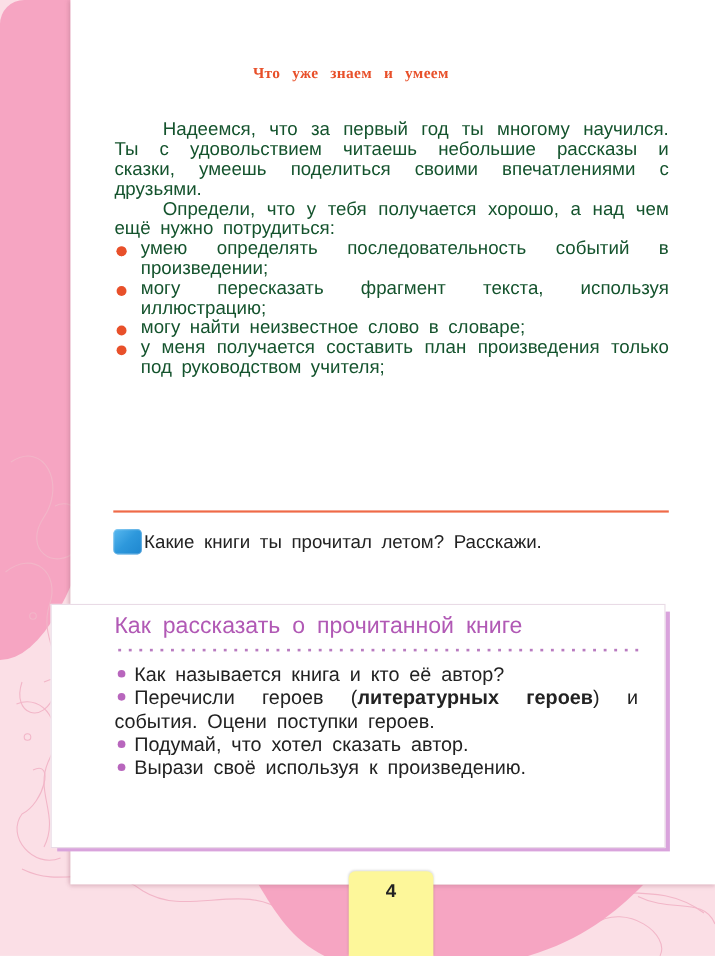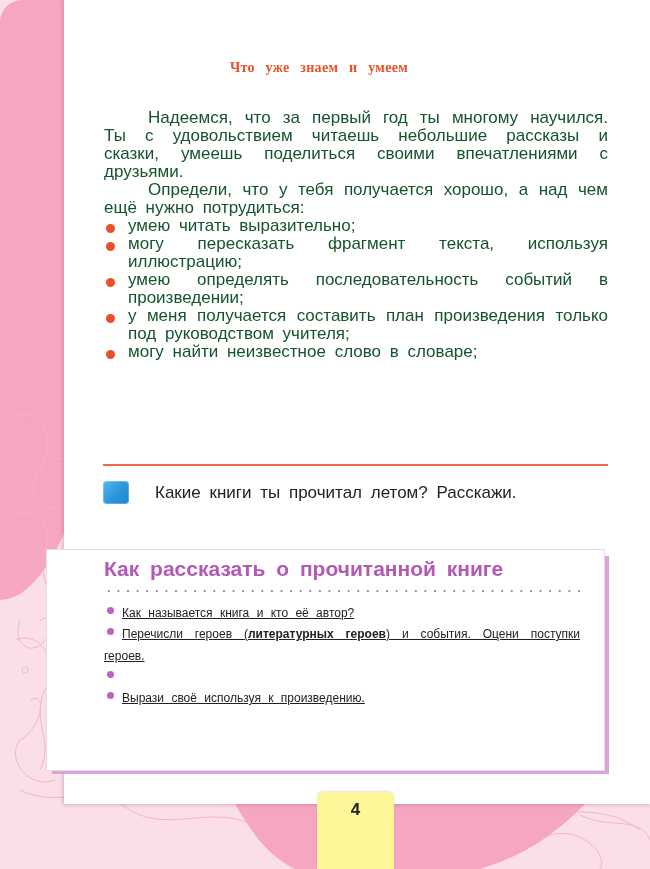--- a/index.html
+++ b/index.html
@@ -50,42 +50,42 @@
     background: #ef6a48;
   }
   .question {
     position: absolute; left: 103px; top: 481px; display: flex; align-items: center;
   }
   .q-icon {
     width: 26px; height: 23px; border-radius: 4px;
     background: linear-gradient(135deg, #59b9f0 0%, #2d98dc 50%, #1e86cf 100%);
     box-shadow: inset 0 0 0 1px rgba(255,255,255,0.25);
   }
-  .q-text { margin-left: 26px; font-size: 17px; word-spacing: 4px; color: #222; }
+  .q-text { margin-left: 2px; font-size: 17px; word-spacing: 4px; color: #222; }
   .box-shadow-purple {
     position: absolute; left: 52px; top: 556px; width: 557px; height: 218px;
     background: #d9a3dc;
   }
   .box {
     position: absolute; left: 46px; top: 549px; width: 559px; height: 222px;
     background: #ffffff;
     border: 1px solid #e9dbe6;
   }
   .box-title {
     position: absolute; left: 104px; top: 557px;
-    font-weight: bold; font-size: 21px; color: #b159b5; word-spacing: 5px;
+    font-weight: normal; font-size: 21px; color: #b159b5; word-spacing: 5px;
   }
   .box-dots {
     position: absolute; left: 104px; top: 589px; width: 480px; height: 4px;
     background-image: radial-gradient(circle, #b97bc0 1.2px, transparent 1.5px);
     background-size: 9.6px 4px; background-repeat: repeat-x;
   }
   .box-list {
     position: absolute; left: 104px; top: 603px; width: 476px;
-    font-size: 12px; line-height: 21.3px; color: #222; word-spacing: 4px; text-decoration: underline;
+    font-size: 18px; line-height: 21.3px; color: #222; word-spacing: 4px;
   }
   .box-list p { text-align: justify; text-align-last: left; }
   .box-list .pdot {
     display: inline-block; width: 7px; height: 7px; border-radius: 50%;
     background: #b866bd; margin-right: 8px; vertical-align: 3px; margin-left: 3px;
   }
   .box-list b { font-weight: bold; margin-top: 13px; }
   .pagenum {
     position: absolute; left: 317px; top: 792px; width: 77px; height: 77px;
     background: #fdf79a; border-radius: 6px 6px 0 0;
@@ -121,39 +121,39 @@
 </div>
 
 <div class="page"></div>
 
 <h1 class="title">Что уже знаем и умеем</h1>
 
 <div class="body-text">
   <p class="para">Надеемся, что за первый год ты многому научился. Ты с удовольствием читаешь небольшие рассказы и сказки, умеешь поделиться своими впечатлениями с друзьями.</p>
   <p class="para">Определи, что у тебя получается хорошо, а над чем ещё нужно потрудиться:</p>
   <ul class="bullets">
-    <li><span class="dot"></span><span>умею читать выразительно;</span></li>
+    <li><span class="dot"></span></li>
+    <li><span class="dot"></span><span>умею определять последовательность событий в произведении;</span></li>
     <li><span class="dot"></span><span>могу пересказать фрагмент текста, используя иллюстрацию;</span></li>
-    <li><span class="dot"></span><span>умею определять последовательность событий в произведении;</span></li>
+    <li><span class="dot"></span><span>могу найти неизвестное слово в словаре;</span></li>
     <li><span class="dot"></span><span>у меня получается составить план произведения только под руководством учителя;</span></li>
-    <li><span class="dot"></span><span>могу найти неизвестное слово в словаре;</span></li>
   </ul>
 </div>
 
 <div class="sep"></div>
 
 <div class="question">
   <span class="q-icon"></span>
   <span class="q-text">Какие книги ты прочитал летом? Расскажи.</span>
 </div>
 
 <div class="box-shadow-purple"></div>
 <div class="box"></div>
 <h2 class="box-title">Как рассказать о прочитанной книге</h2>
 <div class="box-dots"></div>
 <div class="box-list">
   <p><span class="pdot"></span><span>Как называется книга и кто её автор?</span></p>
   <p><span class="pdot"></span><span>Перечисли героев (</span><b>литературных героев</b><span>) и события. Оцени поступки героев.</span></p>
-  <p><span class="pdot"></span></p>
+  <p><span class="pdot"></span><span>Подумай, что хотел сказать автор.</span></p>
   <p><span class="pdot"></span><span>Вырази своё используя к произведению.</span></p>
 </div>
 
 <div class="pagenum">4</div>
 
 </body></html>

